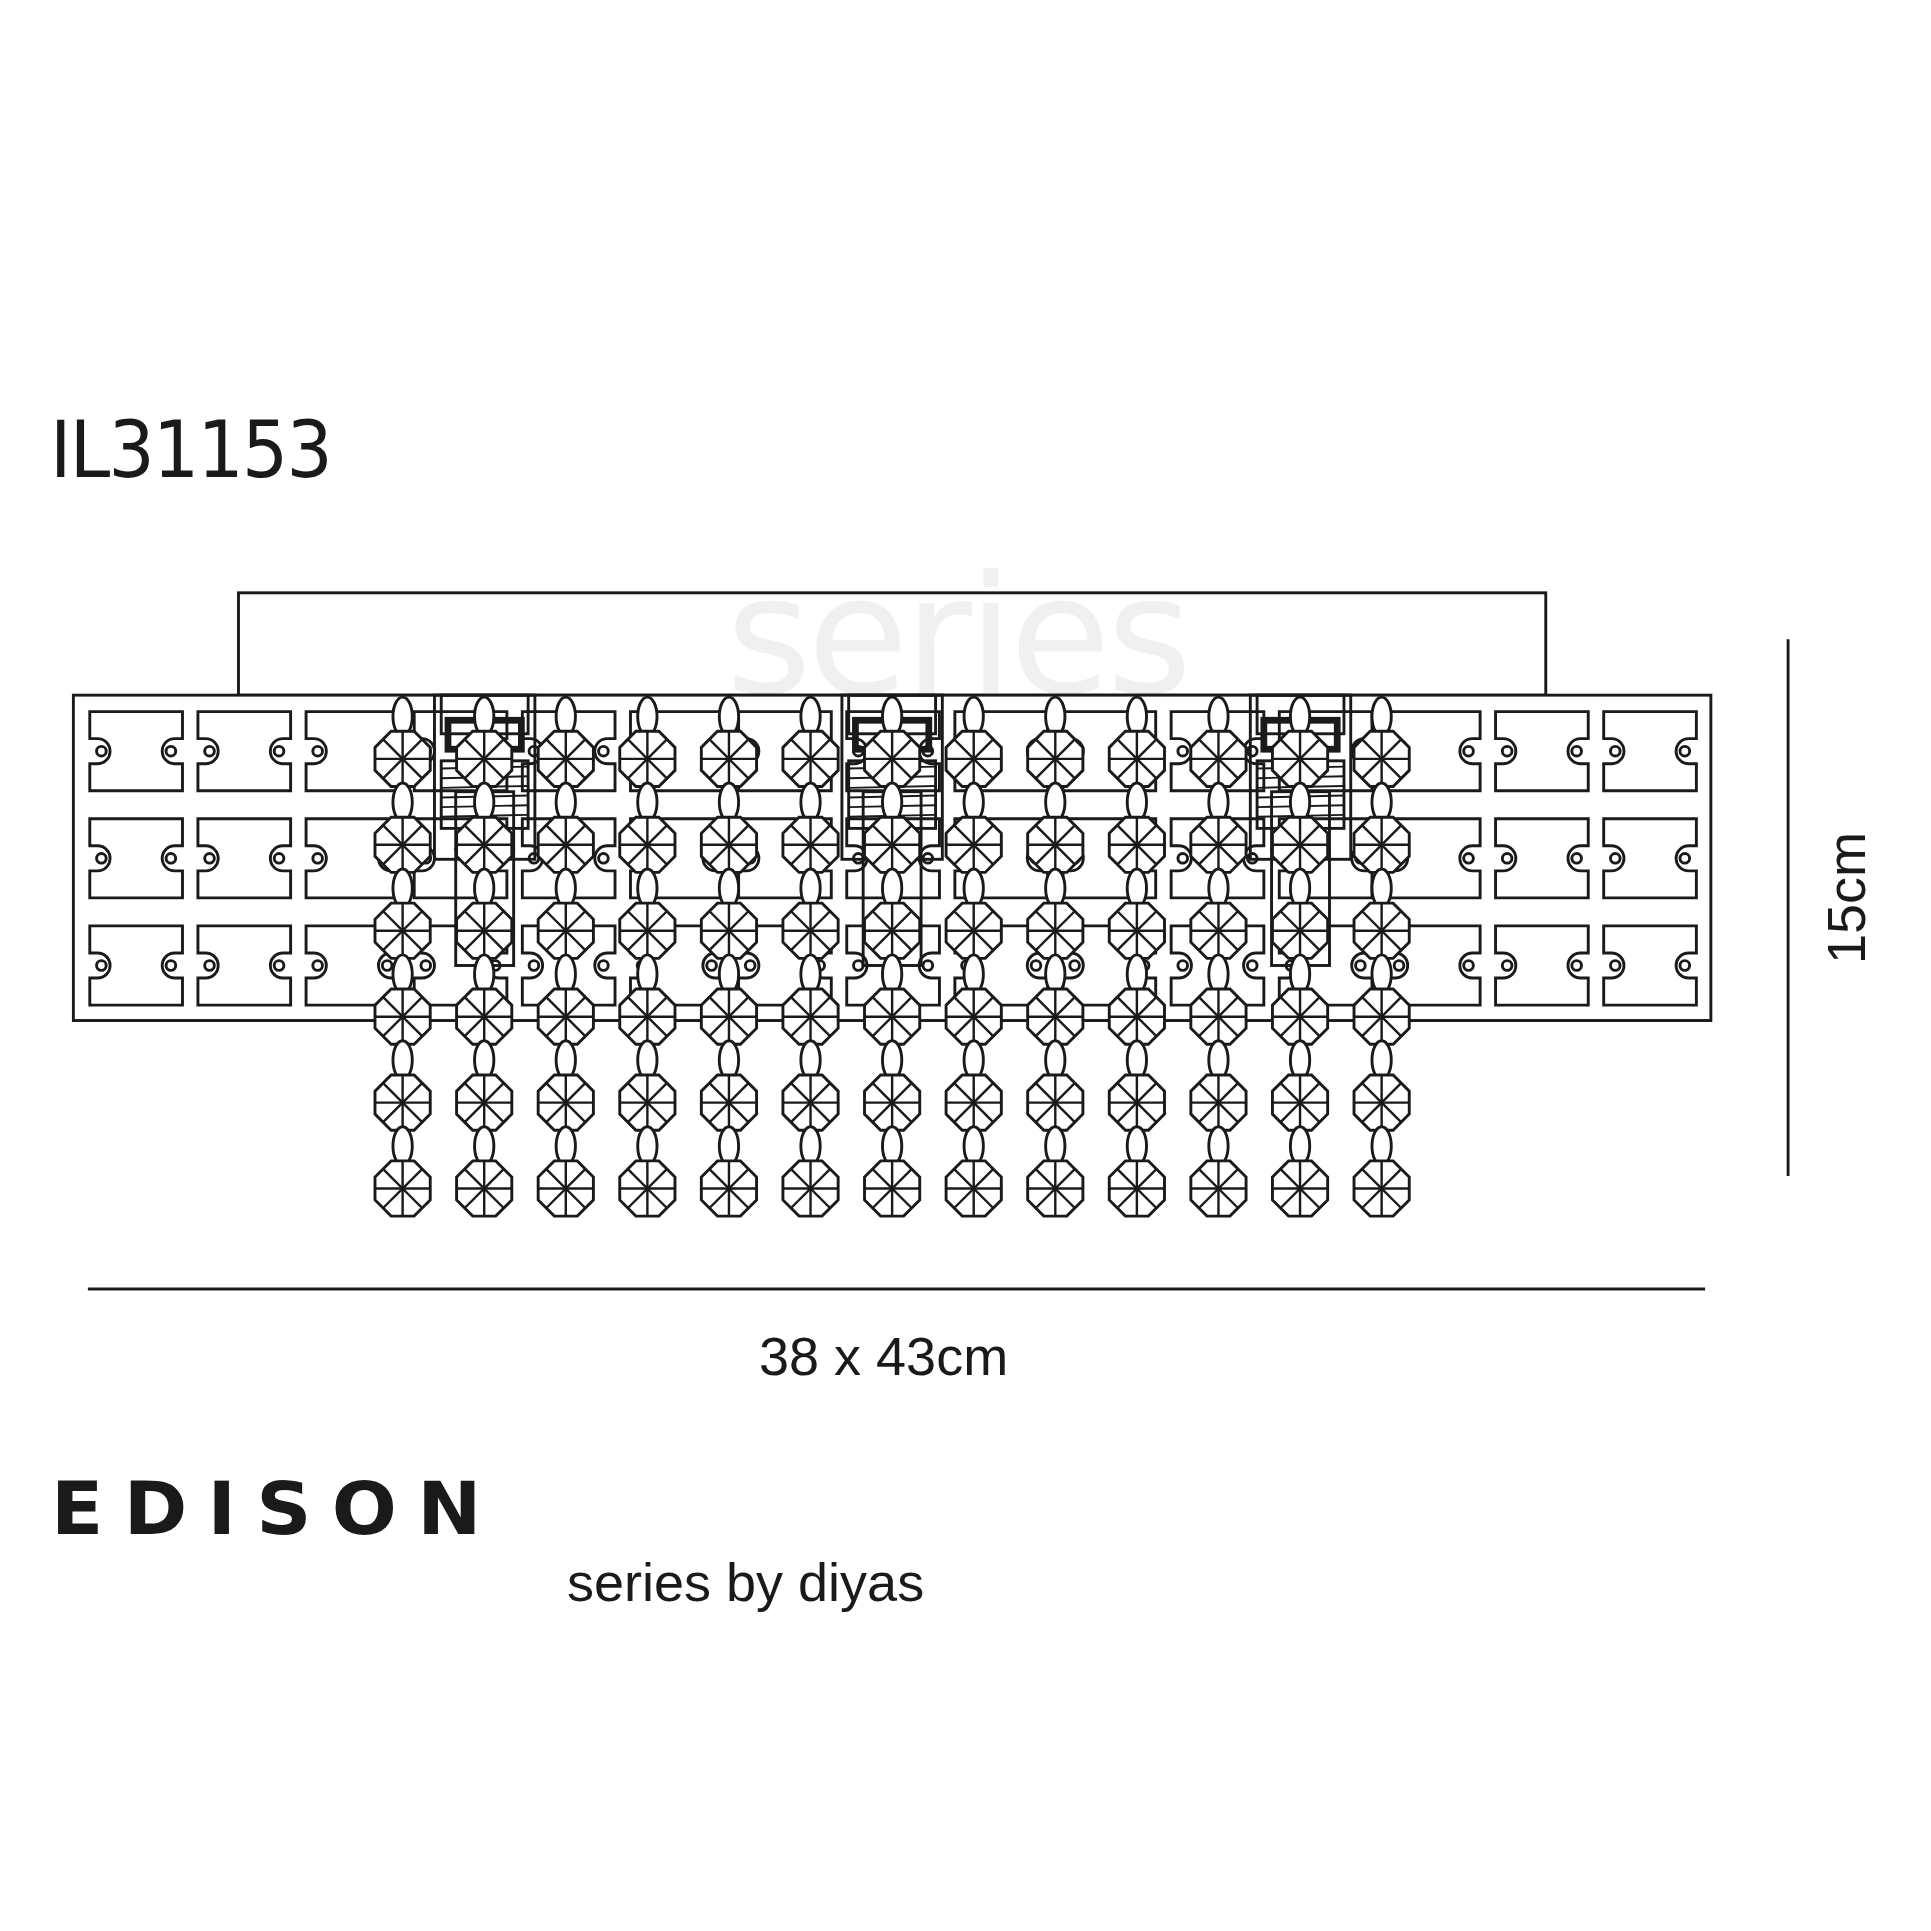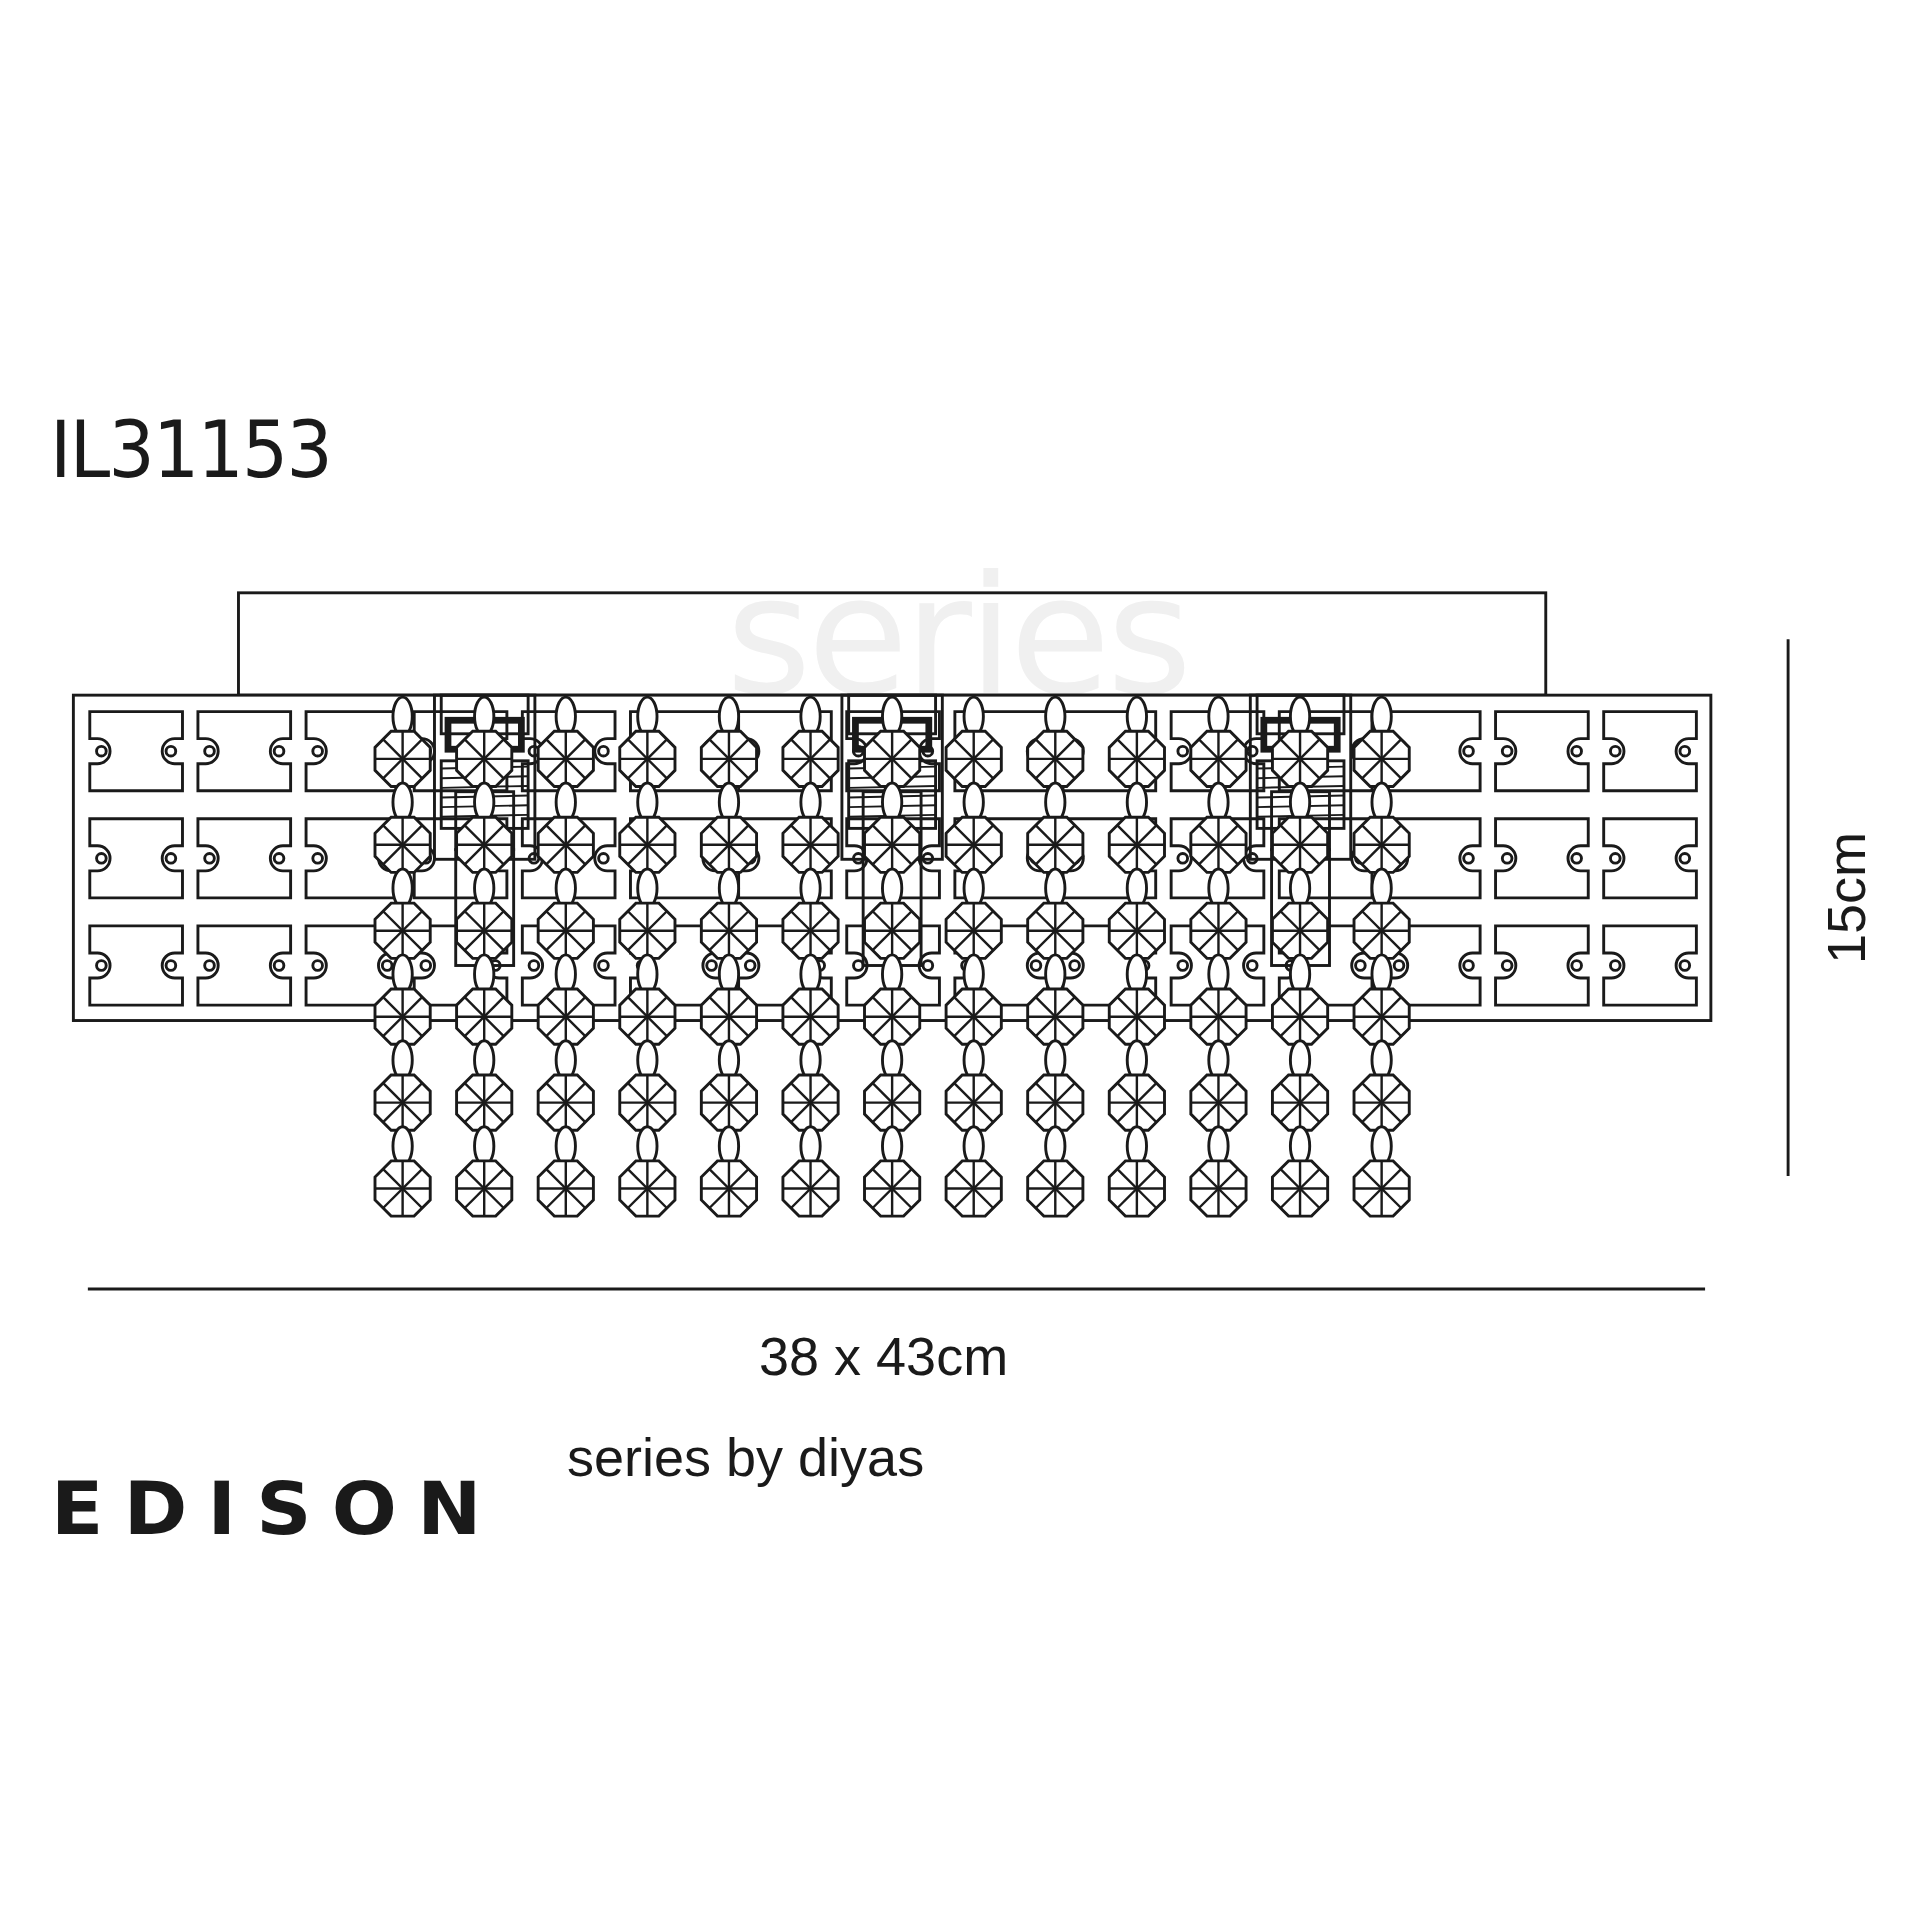--- a/index.html
+++ b/index.html
@@ -4,21 +4,21 @@
   <style>
     html, body { margin: 0; padding: 0; background: #ffffff; }
     body { width: 1931px; height: 1931px; position: relative; overflow: hidden; font-family: "Liberation Sans", sans-serif; color: #1a1a1a; }
     .abs { position: absolute; }
     .product-code { left: 50px; top: 404px; font-size: 79px; font-family: "DejaVu Sans", sans-serif; font-weight: 400; letter-spacing: -1.9px; color: #1a1a1a; transform: scaleX(0.92); transform-origin: left top; }
     .watermark { left: 726px; top: 541px; font-size: 164px; font-family: "DejaVu Sans", sans-serif; color: #f0f0f0; letter-spacing: -3.9px; }
     #drawing { position: absolute; left: 0; top: 0; }
     .dim-h-label { left: 759px; top: 1325px; font-size: 54px; font-family: "Liberation Sans", sans-serif; color: #1a1a1a; white-space: nowrap; }
     .dim-v-label { left: 1846px; top: 898px; font-size: 54px; font-family: "Liberation Sans", sans-serif; color: #1a1a1a; white-space: nowrap; transform: translate(-50%, -50%) rotate(-90deg); }
     .series-name { left: 51px; top: 1466px; font-size: 73px; font-family: "DejaVu Sans", sans-serif; font-weight: 700; letter-spacing: 19.3px; color: #1a1a1a; transform: scaleX(1.05); transform-origin: left top; }
-    .series-by { left: 567px; top: 1426px; font-size: 54px; font-family: "Liberation Sans", sans-serif; color: #1a1a1a; white-space: nowrap; }
+    .series-by { left: 567px; top: 1551px; font-size: 54px; font-family: "Liberation Sans", sans-serif; color: #1a1a1a; white-space: nowrap; }
   </style>
 </head>
 <body>
 
 <div class="abs product-code">IL31153</div>
 <div class="abs watermark">series</div>
 
 <svg id="drawing" width="1931" height="1931" viewBox="0 0 2000 2000">
   <g id="canopy-g">
       <rect x="247" y="614" width="1354" height="106" fill="none" stroke="#1a1a1a" stroke-width="3"></rect>

